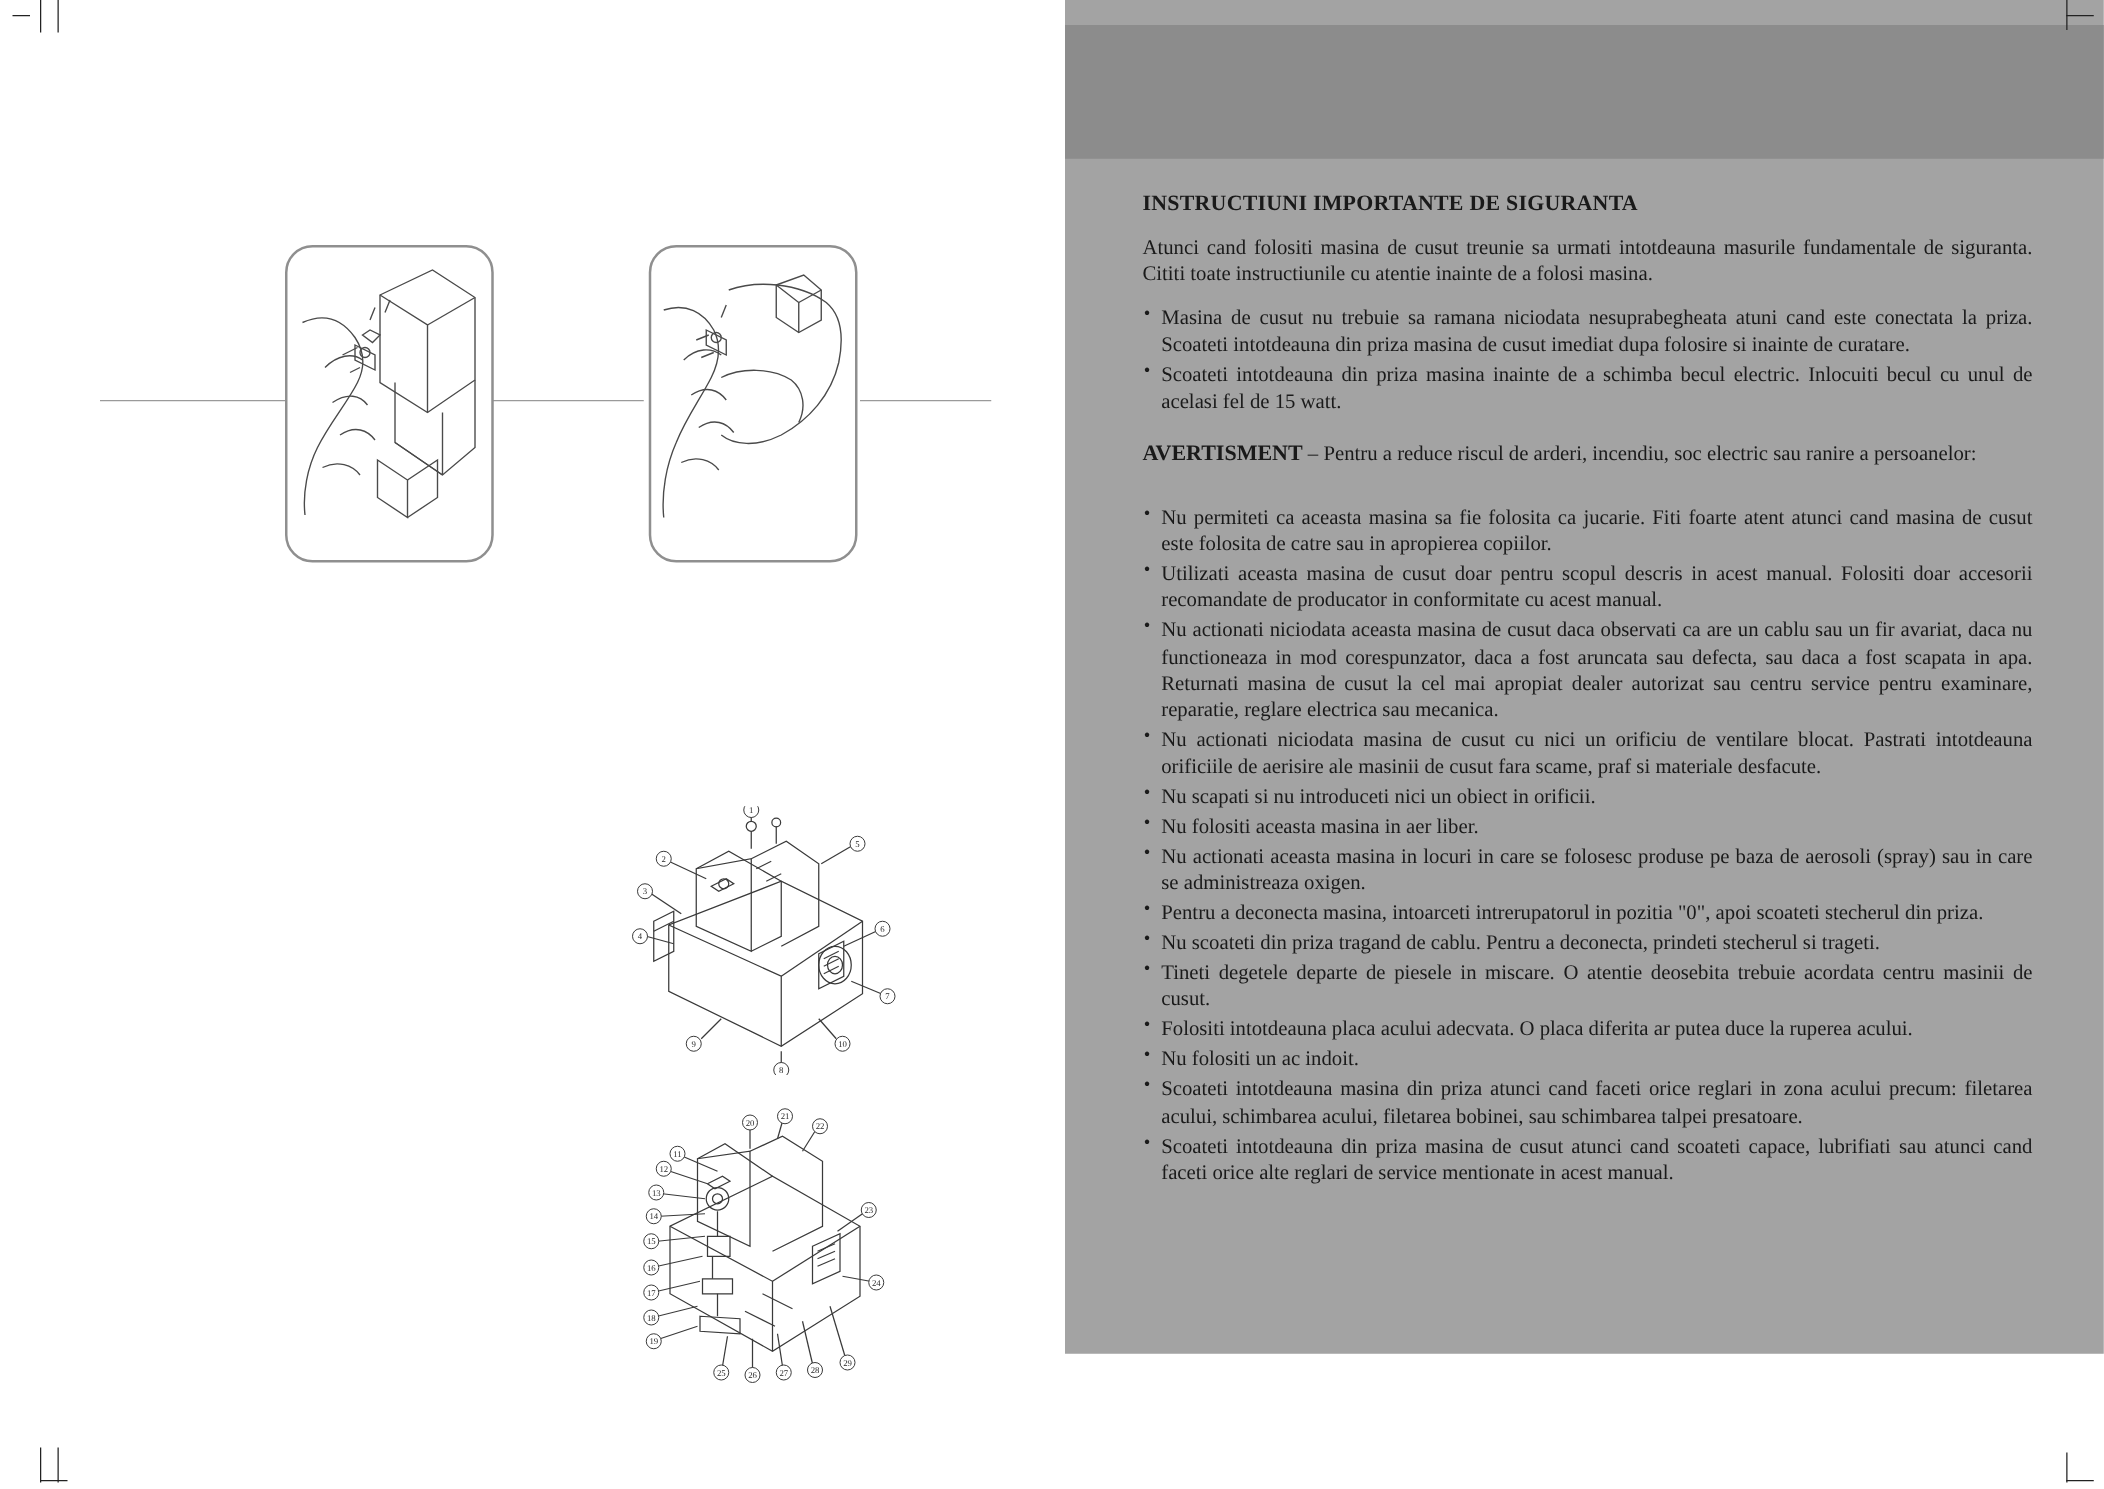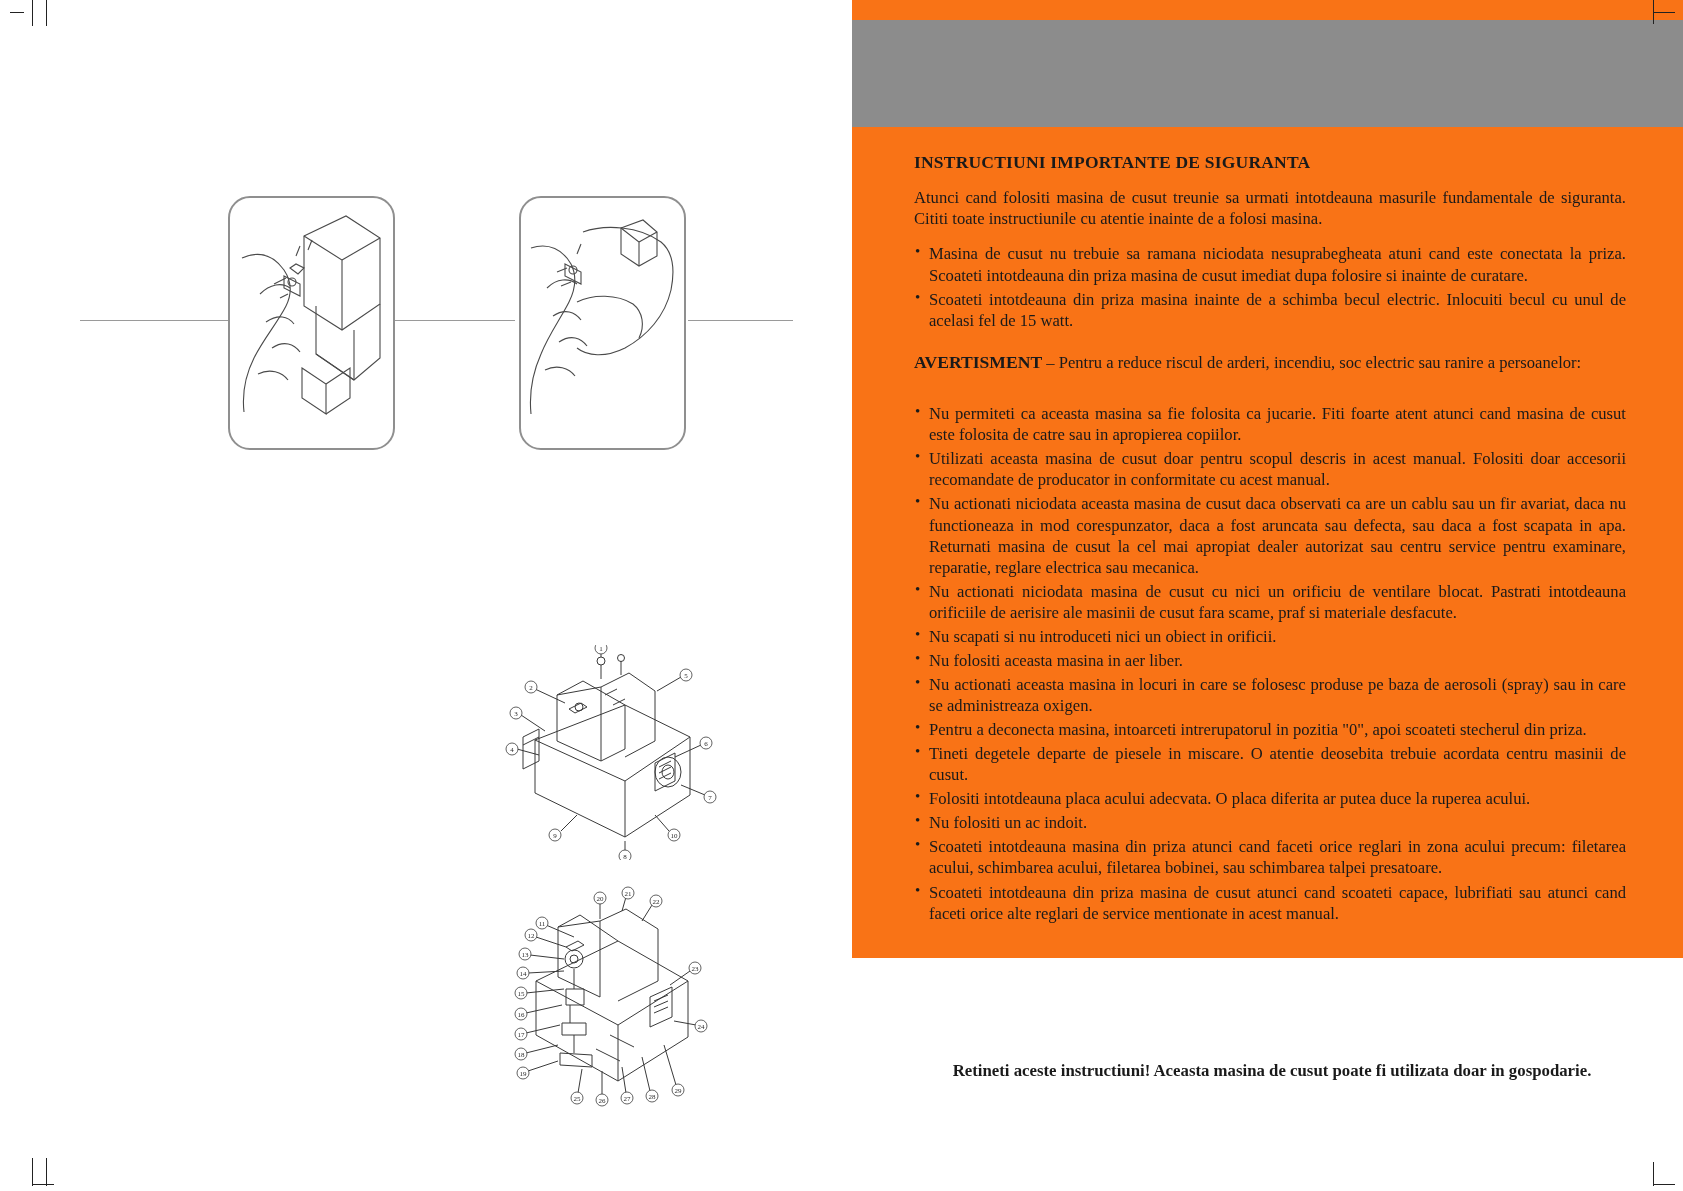--- a/index.html
+++ b/index.html
@@ -45,22 +45,22 @@
     position: absolute;
     border: 2px solid #8f8f8f;
     border-radius: 22px;
     background: #fff;
   }
 
   
   #right-page {
     position: absolute;
     left: 852px; top: 0;
-    width: 831px; height: 958px;
-    background: #f97316;
+    width: 831px; height: 1083px;
+    background: #a3a3a3;
   }
   .gray-band {
     position: absolute;
     left: 0; top: 20px;
     width: 831px; height: 107px;
     background: #8c8c8c;
   }
 
   .safety-block {
     position: absolute;
@@ -394,22 +394,22 @@
 
     <ul class="bullets">
       <li>Nu permiteti ca aceasta masina sa fie folosita ca jucarie. Fiti foarte atent atunci cand masina de cusut este folosita de catre sau in apropierea copiilor.</li>
       <li>Utilizati aceasta masina de cusut doar pentru scopul descris in acest manual. Folositi doar accesorii recomandate de producator in conformitate cu acest manual.</li>
       <li>Nu actionati niciodata aceasta masina de cusut daca observati ca are un cablu sau un fir avariat, daca nu functioneaza in mod corespunzator, daca a fost aruncata sau defecta, sau daca a fost scapata in apa. Returnati masina de cusut la cel mai apropiat dealer autorizat sau centru service pentru examinare, reparatie, reglare electrica sau mecanica.</li>
       <li>Nu actionati niciodata masina de cusut cu nici un orificiu de ventilare blocat. Pastrati intotdeauna orificiile de aerisire ale  masinii de cusut fara scame, praf si materiale desfacute.</li>
       <li>Nu scapati si nu introduceti nici un obiect in orificii.</li>
       <li>Nu folositi aceasta masina in aer liber.</li>
       <li>Nu actionati aceasta masina in locuri in care se folosesc produse pe baza de aerosoli (spray) sau in care se administreaza oxigen.</li>
       <li>Pentru a deconecta masina, intoarceti intrerupatorul in pozitia "0", apoi scoateti stecherul din priza.</li>
+      <li>Nu scoateti din priza tragand de cablu. Pentru a deconecta, prindeti stecherul si trageti.</li>
       <li>Tineti degetele departe de piesele in miscare. O atentie deosebita trebuie acordata centru masinii de cusut.</li>
       <li>Folositi intotdeauna placa acului adecvata. O placa diferita ar putea  duce la ruperea acului.</li>
       <li>Nu folositi un ac indoit.</li>
       <li>Scoateti intotdeauna masina din priza atunci cand faceti orice reglari in zona acului precum: filetarea acului, schimbarea acului, filetarea bobinei, sau schimbarea talpei presatoare.</li>
       <li>Scoateti intotdeauna din priza masina de cusut atunci cand scoateti capace, lubrifiati sau atunci cand faceti orice alte reglari de service mentionate in acest manual.</li>
     </ul>
   </div>
 
-  <div class="footer-note">Retineti aceste instructiuni! Aceasta masina de cusut poate fi utilizata doar in gospodarie.</div>
 </div>
 
 </body></html>

